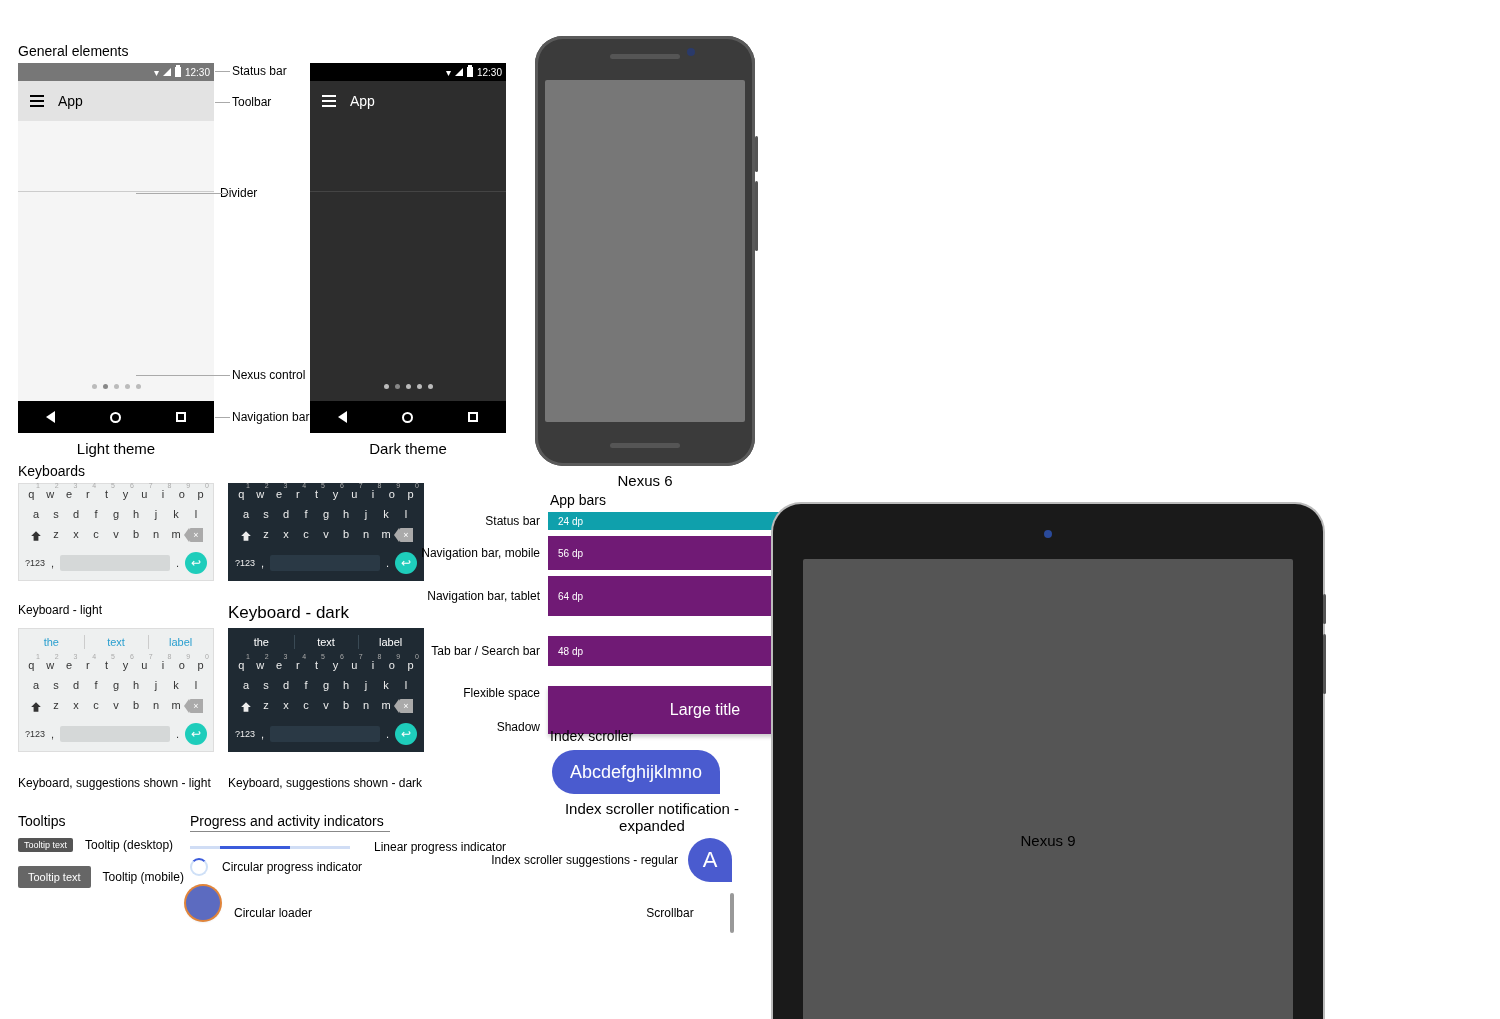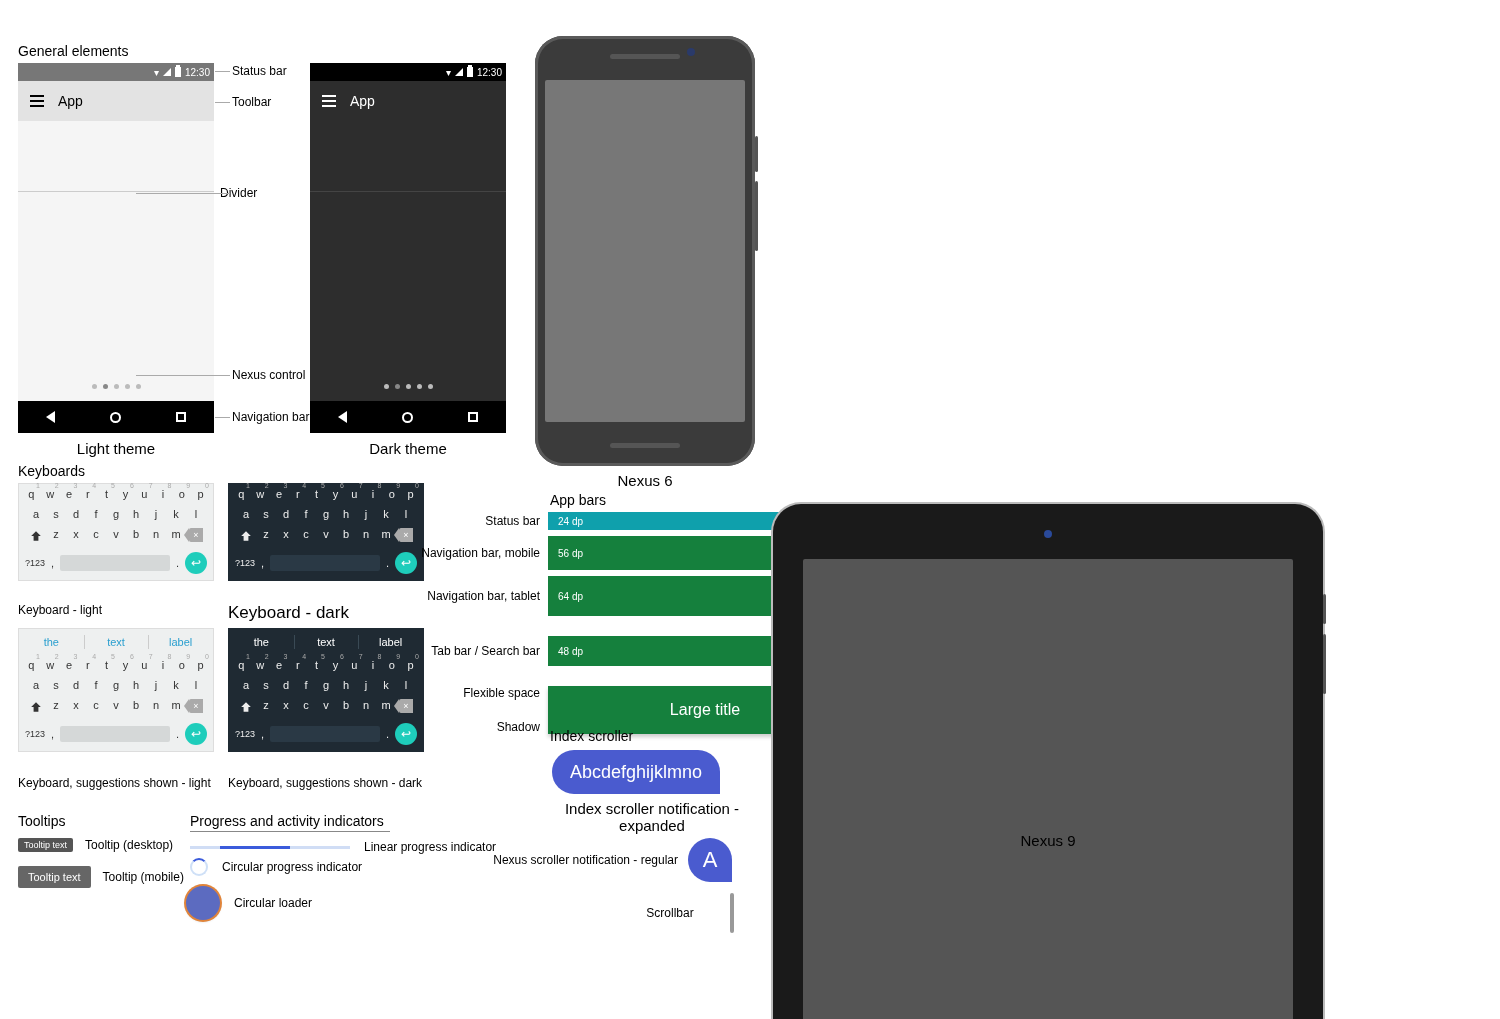--- a/index.html
+++ b/index.html
@@ -66,21 +66,21 @@
 .tooltip-desktop{ background:#555;color:#fff;font-size:9px;padding:2px 6px;border-radius:2px;}
 .tooltip-mobile { background:#666;color:#fff;font-size:11px;padding:5px 10px;border-radius:2px;}
 
 
 .linear-prog{width:160px;height:3px;background:#d0ddf5;position:relative;}
 .linear-prog::before{content:"";position:absolute;left:30px;width:70px;height:3px;background:#3b5bdb;}
 .circ-prog{width:18px;height:18px;border:2px solid #cfe0f7;border-top-color:#3b5bdb;border-radius:50%;}
 .circ-loader{width:34px;height:34px;border-radius:50%;background:#5c6bc0;box-shadow:0 0 0 2px #e0843a, 0 1px 3px rgba(0,0,0,.3);}
 
 
-.appbar{ height:24px; background:#15803d; color:#fff; font-size:10px; display:flex; align-items:center; padding-left:10px;}
+.appbar{ height:24px; background:#701a75; color:#fff; font-size:10px; display:flex; align-items:center; padding-left:10px;}
 .appbar-row{ display:flex; align-items:center; gap:8px;}
 .appbar-label{ width:140px; text-align:right; font-size:12px;}
 .appbar.h56{height:34px;} .appbar.h64{height:40px;} .appbar.h48{height:30px;}
 .appbar.flex{height:48px; font-size:16px;}
 .appbar.shadow{ box-shadow: 0 3px 4px rgba(0,0,0,0.2);}
 
 
 .pill-exp{ background:#4a5bcf;color:#fff;height:44px;border-radius:22px 22px 0 22px;display:flex;align-items:center;justify-content:center;font-size:18px;padding:0 18px;}
 .pill-reg{ background:#4a5bcf;color:#fff;width:44px;height:44px;border-radius:50% 50% 0 50%;display:flex;align-items:center;justify-content:center;font-size:22px;}
 .scrollbar-thumb{width:4px;height:40px;background:#999;border-radius:2px;}
@@ -397,29 +397,29 @@
 <div class="abs" style="left:18px; top:810px; display:flex; align-items:center; gap:12px;">
   <span class="tooltip-desktop">Tooltip text</span>
   <span class="anno">Tooltip (desktop)</span>
 </div>
 <div class="abs" style="left:18px; top:838px; display:flex; align-items:center; gap:12px;">
   <span class="tooltip-mobile">Tooltip text</span>
   <span class="anno">Tooltip (mobile)</span>
 </div>
 
 <div class="abs section-title" style="left:190px; top:785px; border-bottom:1px solid #888; padding-bottom:2px; width:200px;">Progress and activity indicators</div>
-<div class="abs" style="left:190px; top:812px; display:flex; align-items:center; gap:14px;">
+<div class="abs" style="left:190px; top:812px; display:flex; align-items:center; gap:24px;">
   <span class="linear-prog"></span>
   <span class="anno">Linear progress indicator</span>
 </div>
 <div class="abs" style="left:190px; top:830px; display:flex; align-items:center; gap:14px;">
   <span class="circ-prog"></span>
   <span class="anno">Circular progress indicator</span>
 </div>
-<div class="abs" style="left:186px; top:858px; display:flex; align-items:center; gap:14px;">
+<div class="abs" style="left:186px; top:858px; display:flex; align-items:flex-end; gap:14px;">
   <span class="circ-loader"></span>
   <span class="anno">Circular loader</span>
 </div>
 
 <div class="abs section-title" style="left:550px; top:464px;">App bars</div>
 
 <div class="abs" style="left:400px; top:484px; display:flex; flex-direction:column; gap:6px;">
   <div class="appbar-row">
     <div class="appbar-label">Status bar</div>
     <div class="appbar" style="width:290px;height:18px;background:#0fa0ac;">24 dp</div>
@@ -445,21 +445,21 @@
     </div>
     <div class="appbar flex shadow" style="width:290px;justify-content:center;padding-left:24px;">Large title</div>
   </div>
 </div>
 
 <div class="abs section-title" style="left:550px; top:700px;">Index scroller</div>
 <div class="abs pill-exp" style="left:552px; top:722px;">Abcdefghijklmno</div>
 <div class="abs caption" style="left:552px; top:772px; width:200px;">Index scroller notification - expanded</div>
 
 <div class="abs" style="left:478px; top:810px; display:flex; align-items:center; gap:10px;">
-  <span class="anno" style="width:200px;text-align:right;">Nexus scroller notification - regular</span>
+  <span class="anno" style="width:200px;text-align:right;">Index scroller suggestions - regular</span>
   <span class="pill-reg">A</span>
 </div>
 <div class="abs" style="left:620px; top:865px; display:flex; align-items:center; gap:10px;">
   <span class="anno" style="width:100px;text-align:center;">Scrollbar</span>
   <span class="scrollbar-thumb"></span>
 </div>
 
 <div class="abs nexus6" style="left:535px; top:8px;">
   <div class="speaker top"></div>
   <div class="cam"></div>

